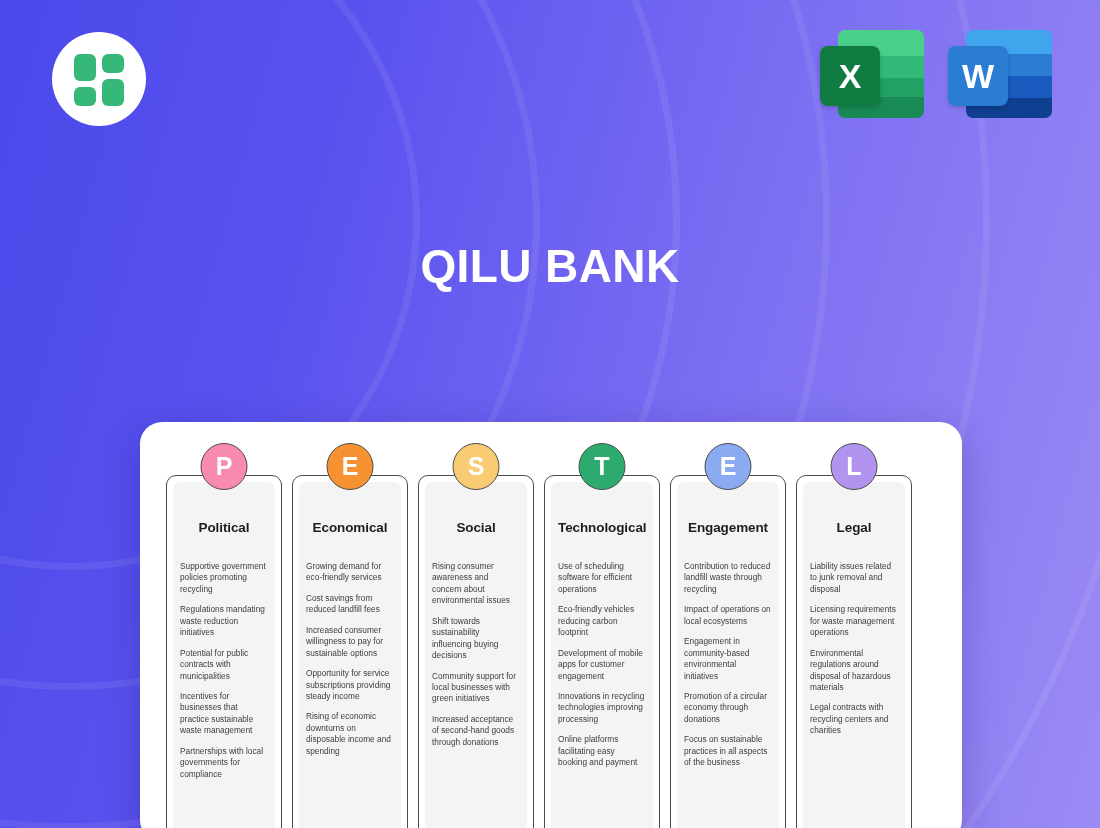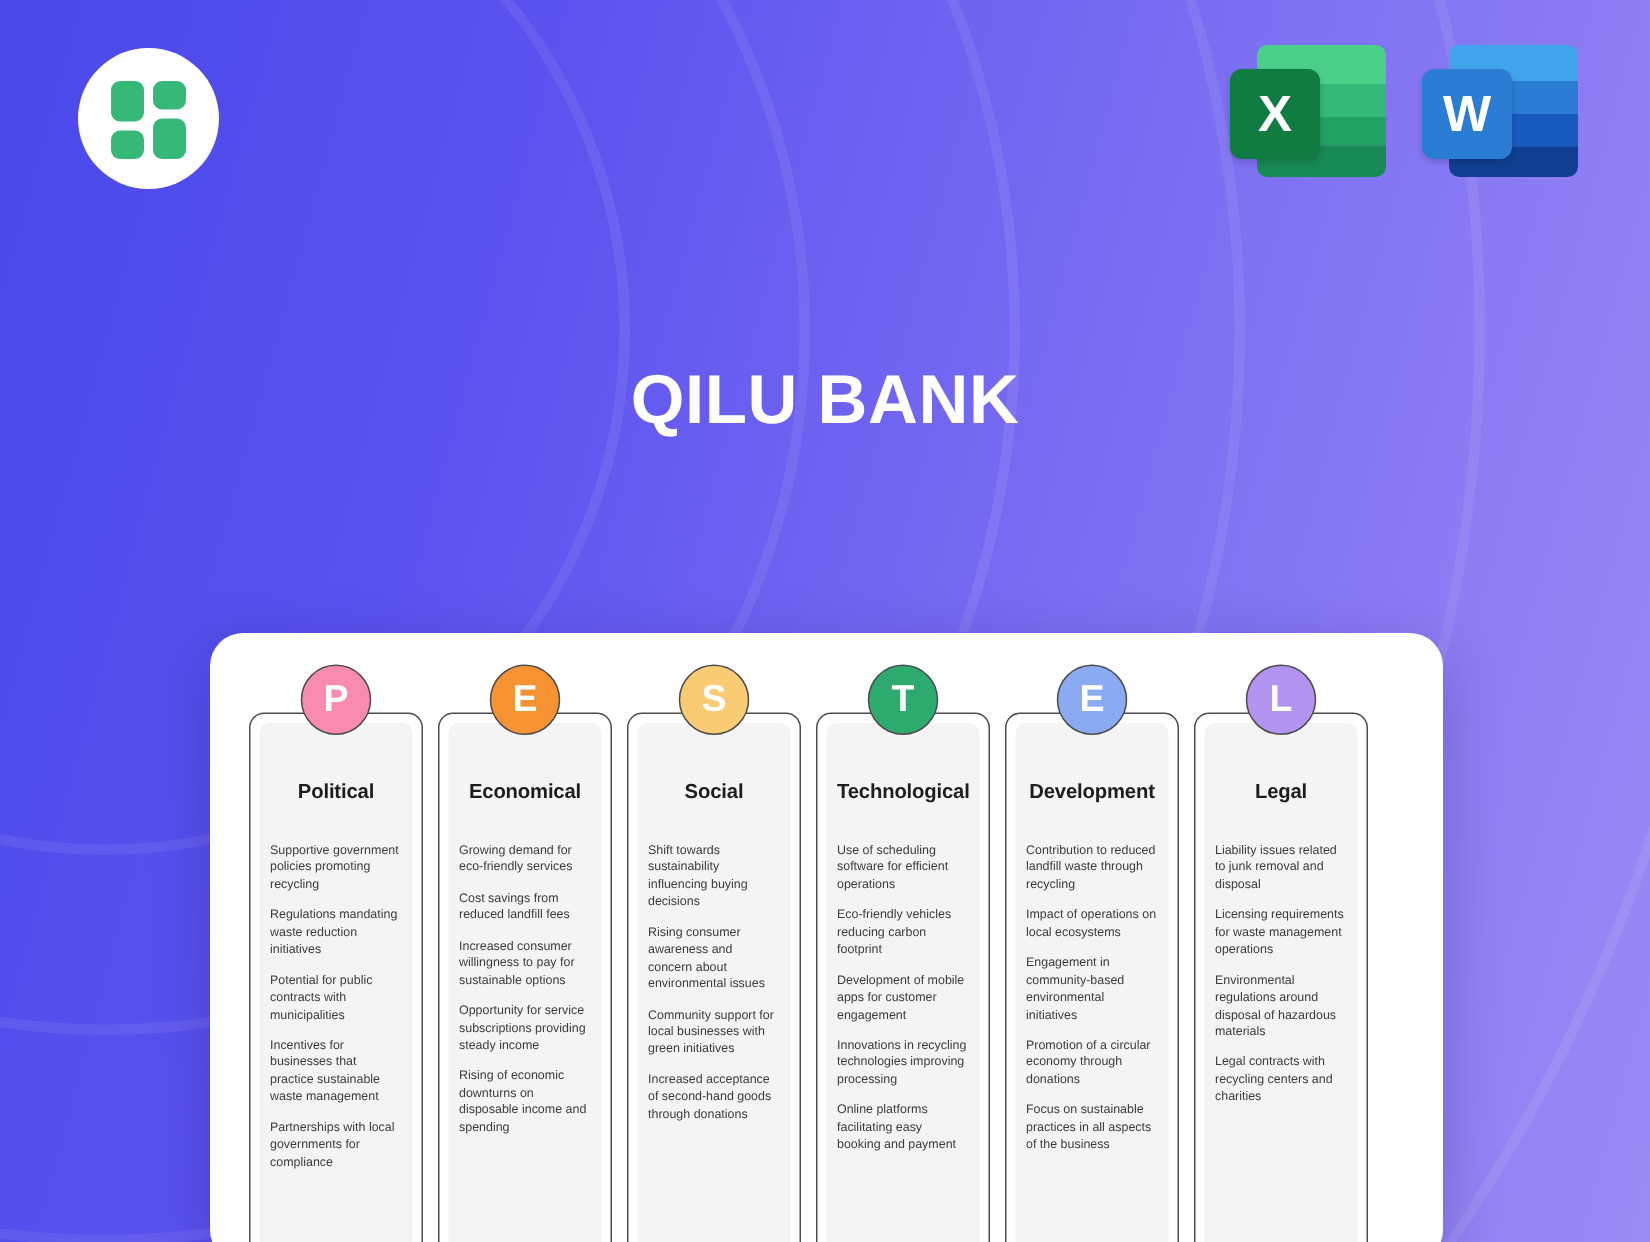--- a/index.html
+++ b/index.html
@@ -232,22 +232,22 @@
               <div class="point">Opportunity for service subscriptions providing steady income</div>
               <div class="point">Rising of economic downturns on disposable income and spending</div>
             </div>
           </div>
         </div>
         <div class="card">
           <div class="letter-badge" style="background: rgb(249, 204, 116);">S</div>
           <div class="card-inner">
             <div class="card-title">Social</div>
             <div class="card-points">
+              <div class="point">Rising consumer awareness and concern about environmental issues</div>
               <div class="point">Shift towards sustainability influencing buying decisions</div>
-              <div class="point">Rising consumer awareness and concern about environmental issues</div>
               <div class="point">Community support for local businesses with green initiatives</div>
               <div class="point">Increased acceptance of second-hand goods through donations</div>
             </div>
           </div>
         </div>
         <div class="card">
           <div class="letter-badge" style="background: rgb(45, 171, 111);">T</div>
           <div class="card-inner">
             <div class="card-title">Technological</div>
             <div class="card-points">
@@ -255,21 +255,21 @@
               <div class="point">Eco-friendly vehicles reducing carbon footprint</div>
               <div class="point">Development of mobile apps for customer engagement</div>
               <div class="point">Innovations in recycling technologies improving processing</div>
               <div class="point">Online platforms facilitating easy booking and payment</div>
             </div>
           </div>
         </div>
         <div class="card">
           <div class="letter-badge" style="background: rgb(138, 170, 242);">E</div>
           <div class="card-inner">
-            <div class="card-title">Development</div>
+            <div class="card-title">Engagement</div>
             <div class="card-points">
               <div class="point">Contribution to reduced landfill waste through recycling</div>
               <div class="point">Impact of operations on local ecosystems</div>
               <div class="point">Engagement in community-based environmental initiatives</div>
               <div class="point">Promotion of a circular economy through donations</div>
               <div class="point">Focus on sustainable practices in all aspects of the business</div>
             </div>
           </div>
         </div>
         <div class="card">

